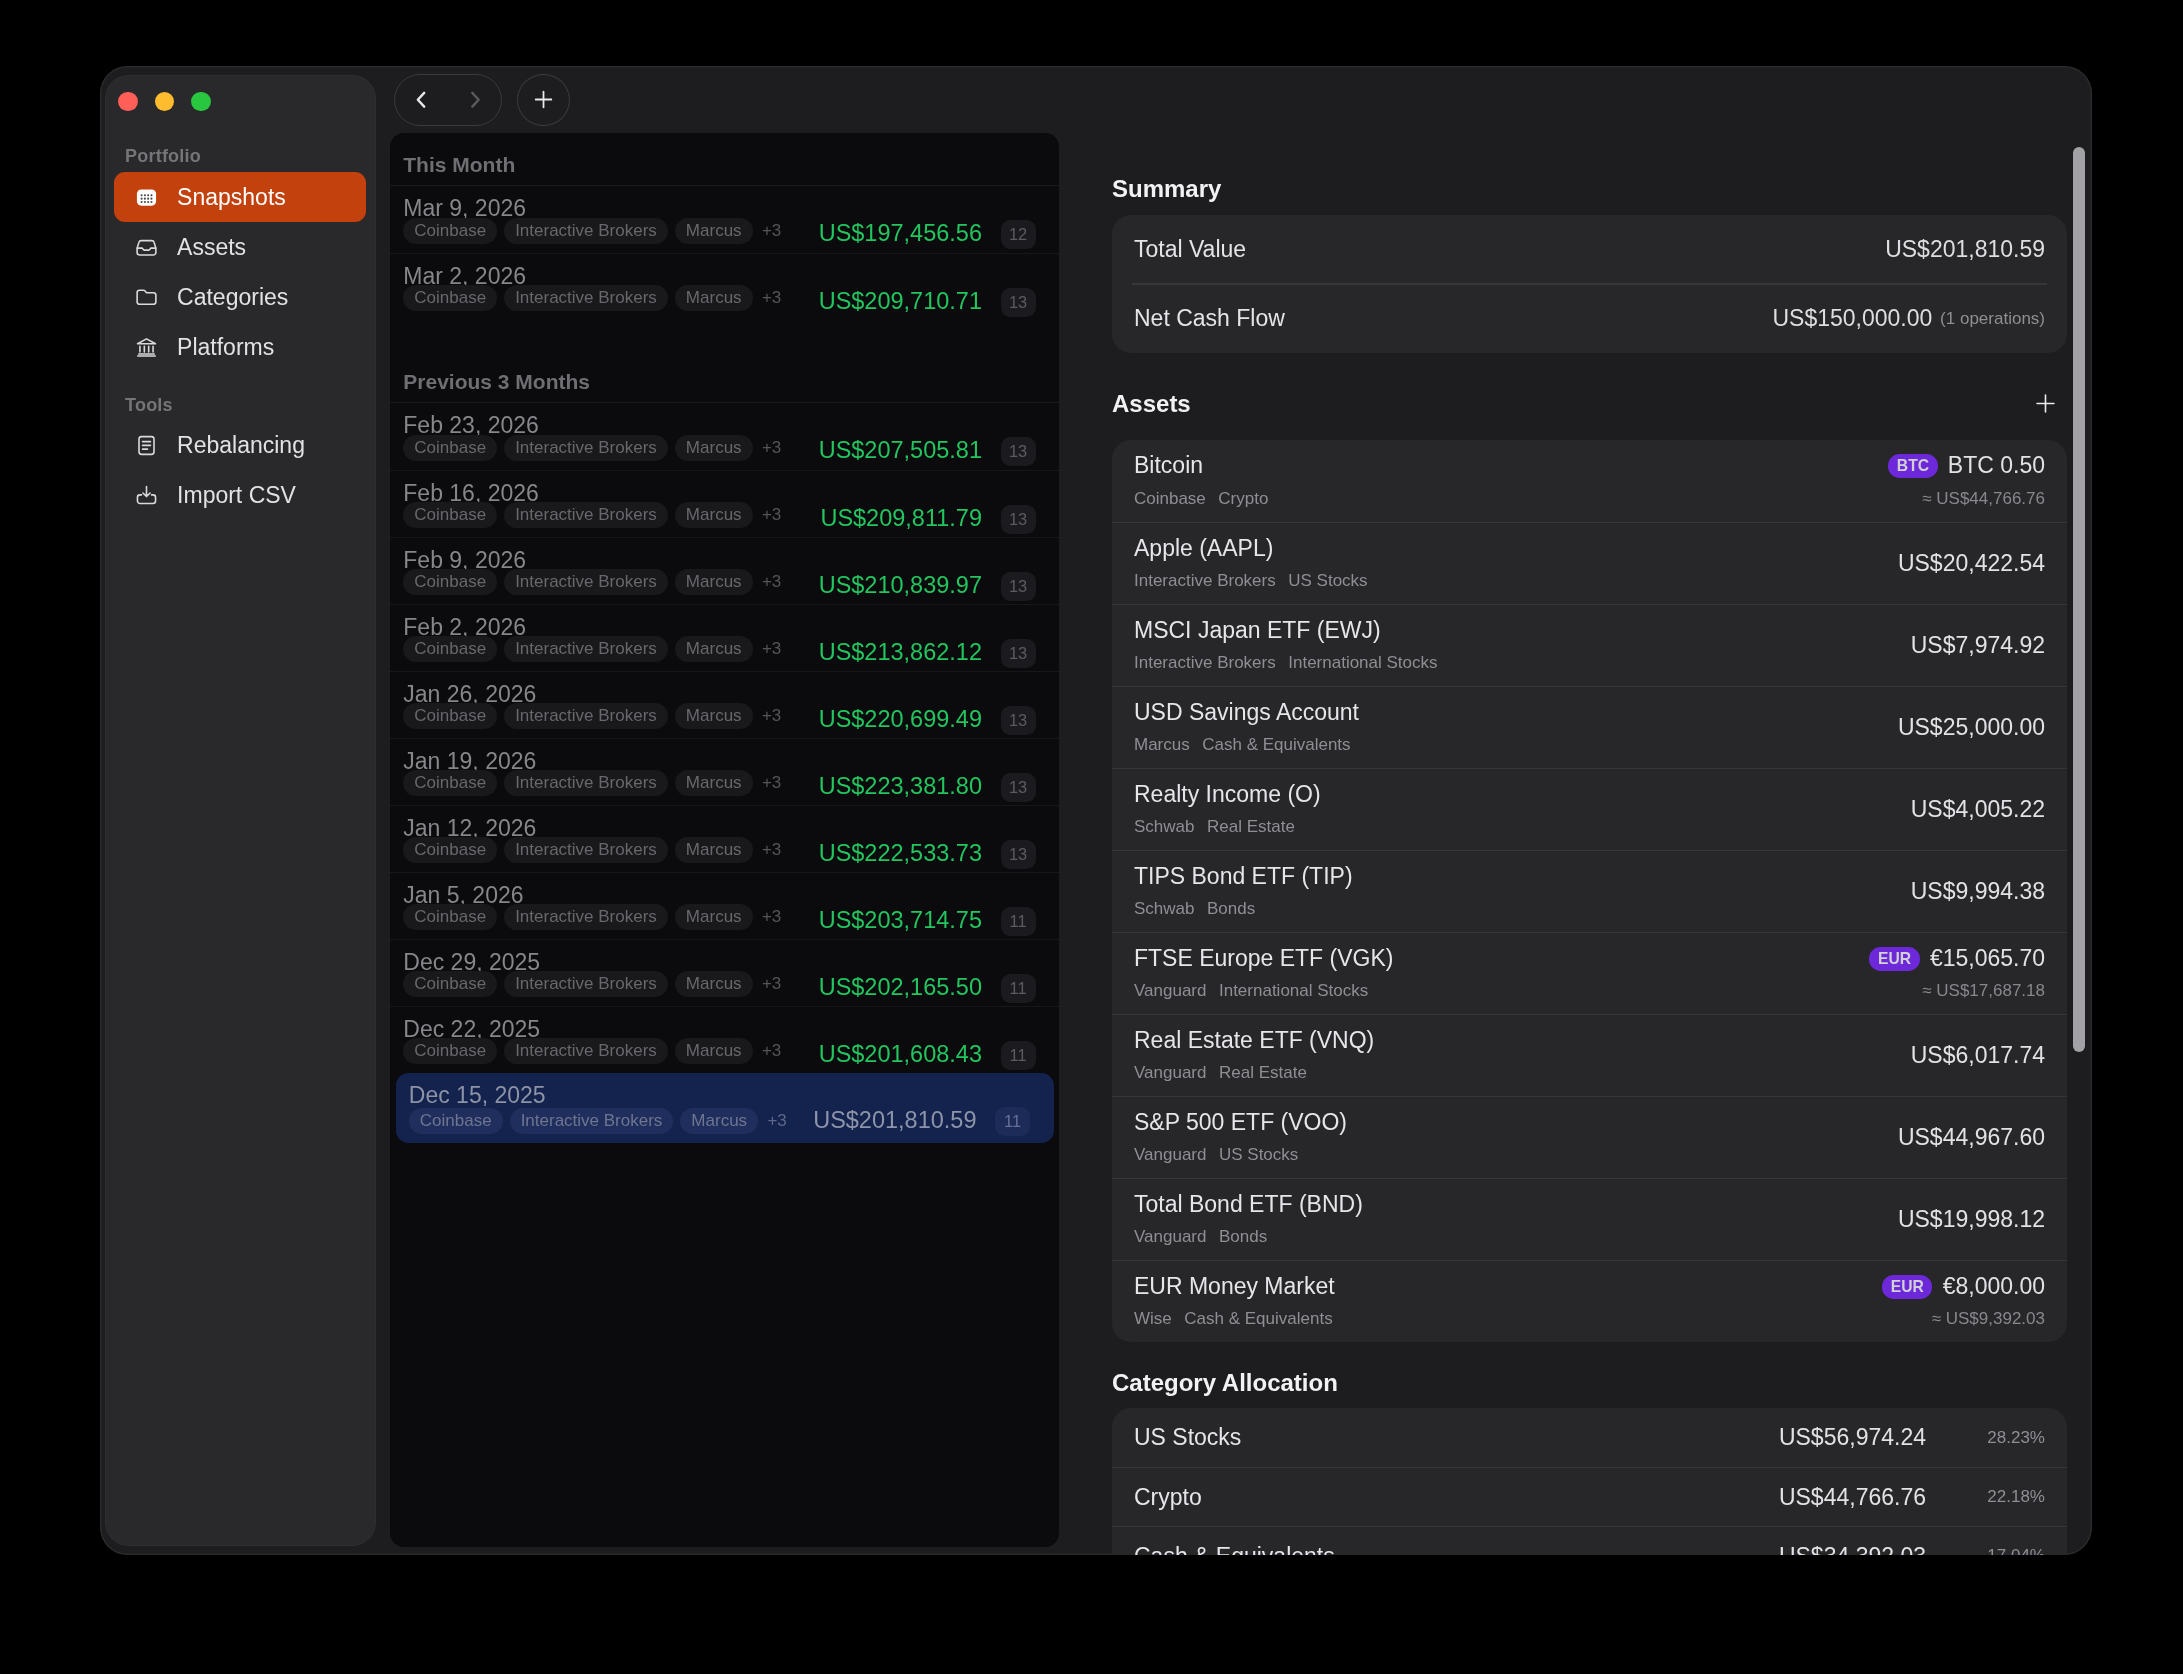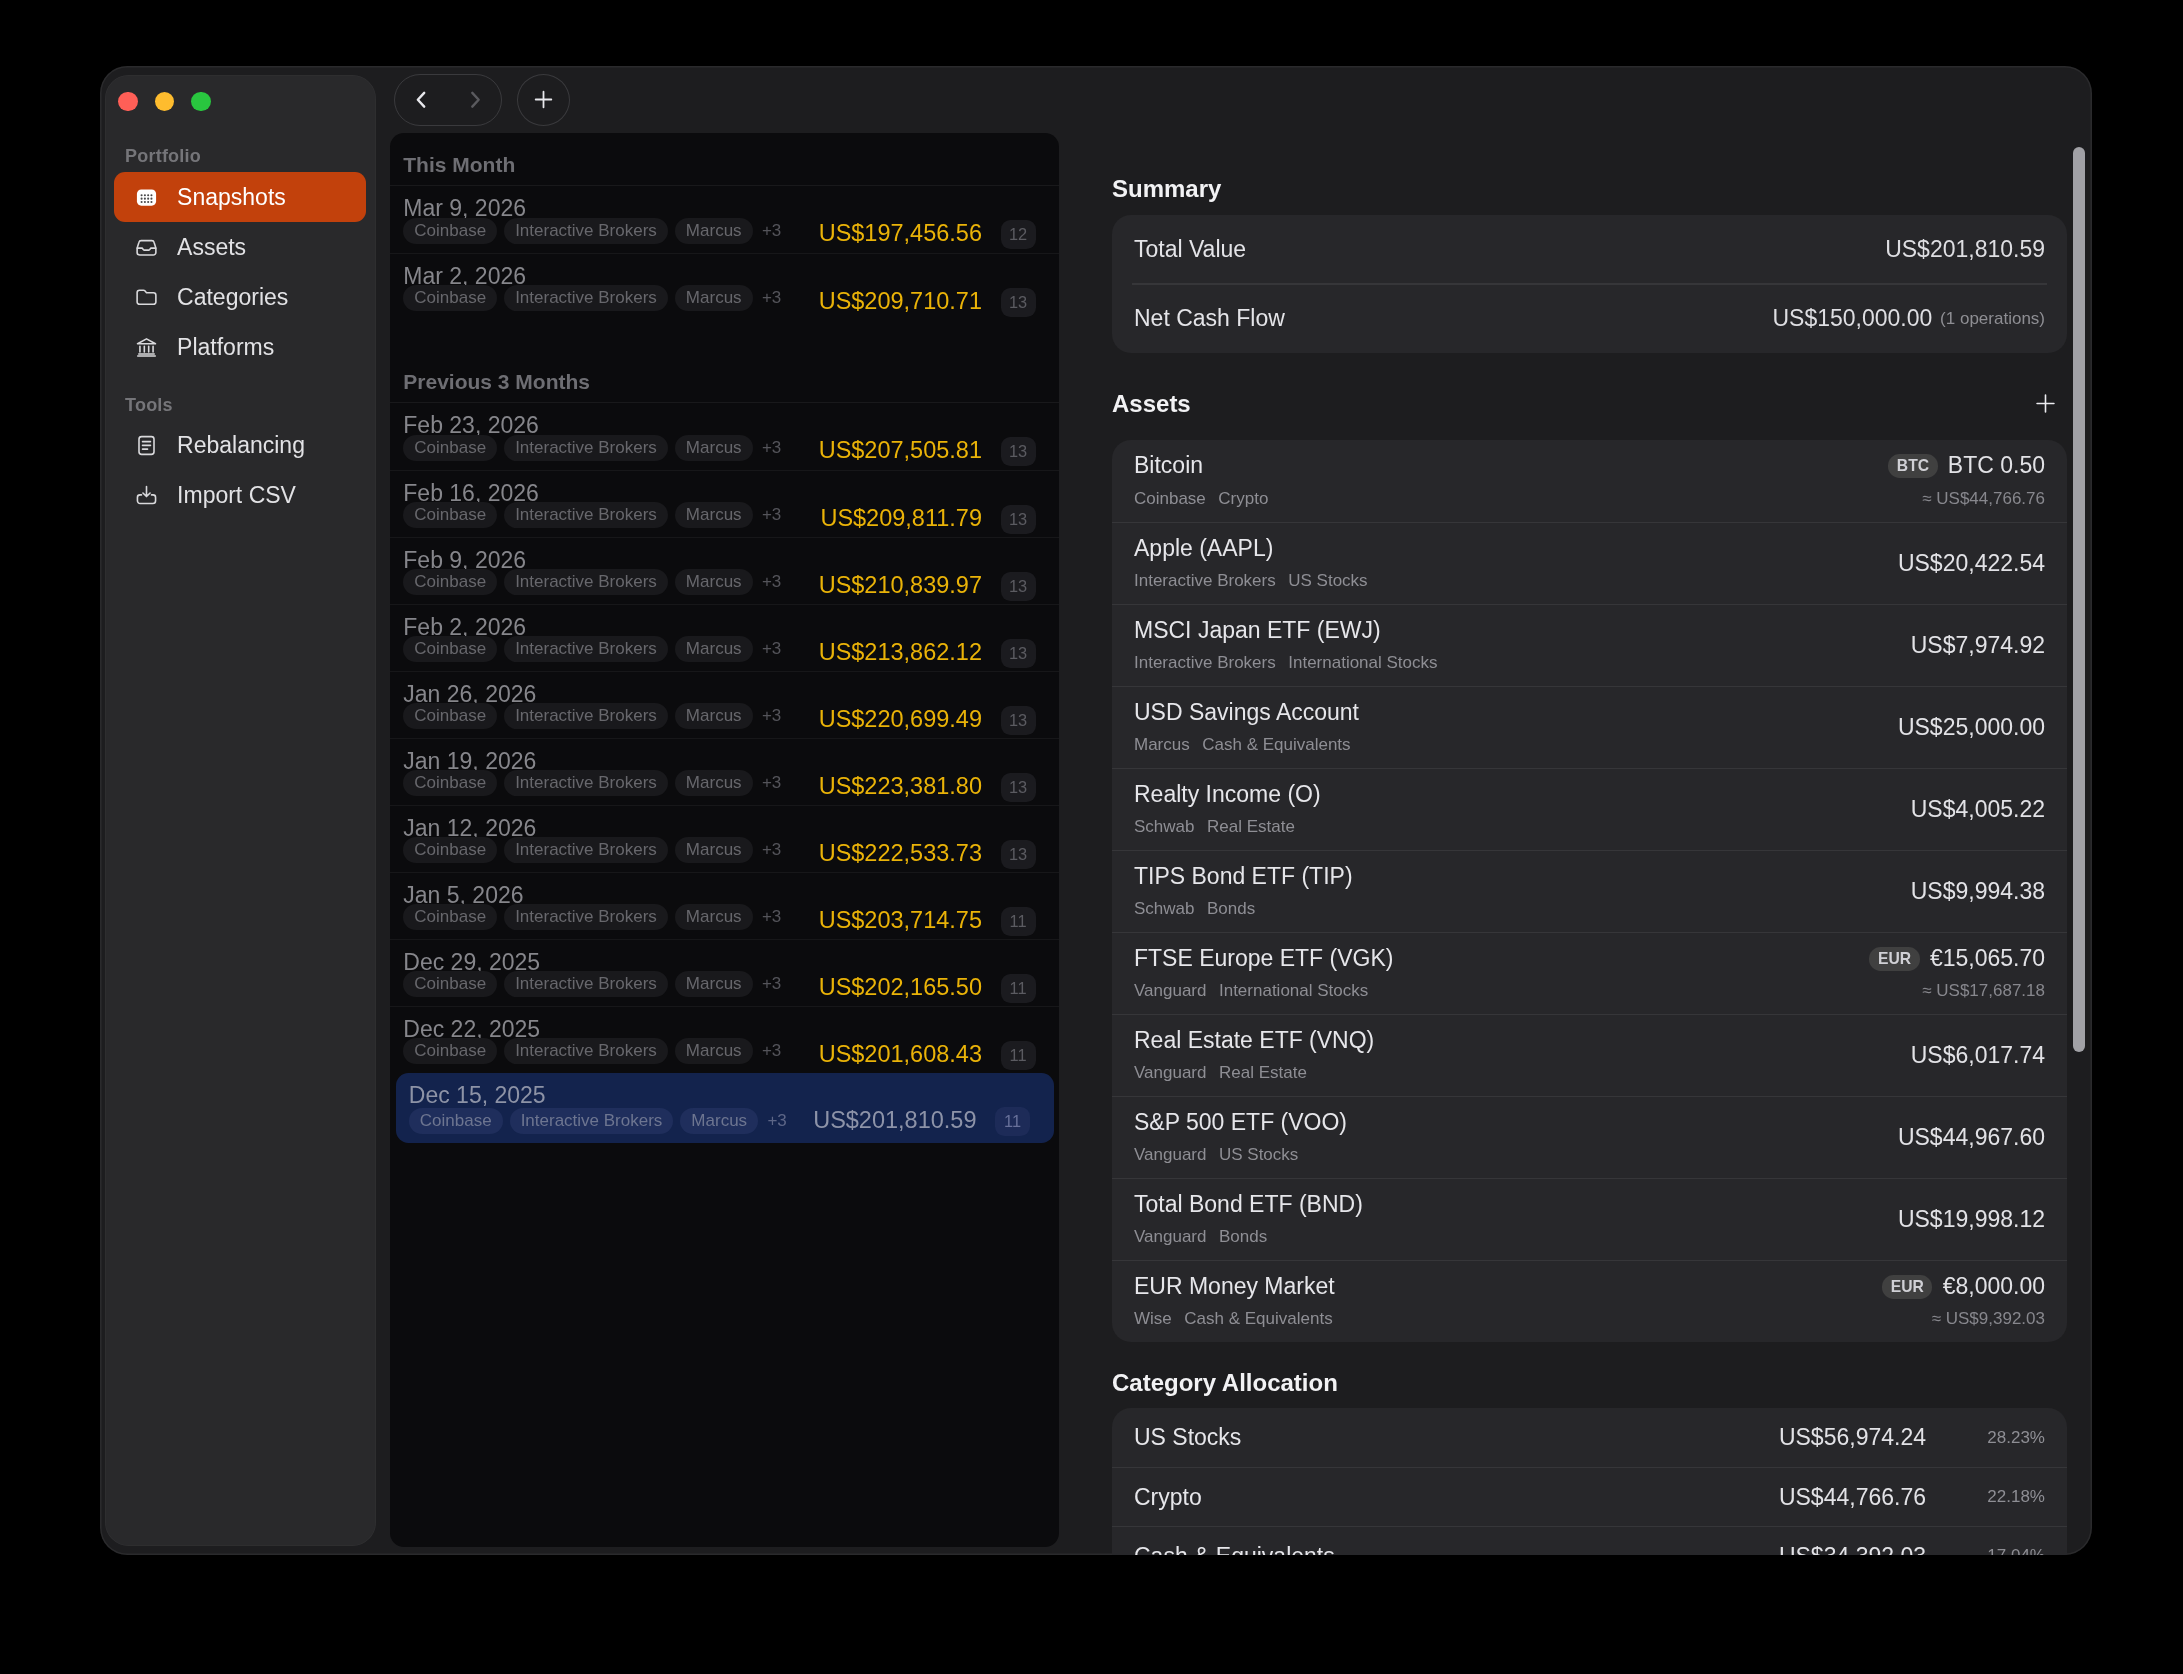--- a/index.html
+++ b/index.html
@@ -43,21 +43,21 @@
     border-bottom:1.6px solid rgba(255,255,255,0.06);}
   .list-section + .list-section .ls-head{padding-top:50px;}
   .row{position:relative;height:67px;}
   .row + .row{border-top:1.6px solid rgba(255,255,255,0.05);}
   .row.selected{height:70px;margin:0 5.5px;border-radius:12.5px;background:#13234d;border-top:none;}
   .row .date{position:absolute;left:13.3px;top:8.6px;font-size:23px;color:#86868b;}
   .row .chips{position:absolute;left:13.3px;bottom:9.4px;display:flex;align-items:center;gap:7px;}
   .chip{height:26px;line-height:26px;padding:0 11px;border-radius:13.3px;background:#19191c;
     font-size:17px;color:#67676c;white-space:nowrap;}
   .extra{font-size:17px;color:#54545a;margin-left:2.3px;}
-  .row .val{position:absolute;right:77px;top:34px;font-size:23.5px;color:#eab308;}
+  .row .val{position:absolute;right:77px;top:34px;font-size:23.5px;color:#22c55e;}
   .row .cnt{position:absolute;right:23.5px;top:34px;min-width:35px;padding:0 7px;height:29px;line-height:29px;
     border-radius:9.4px;background:#1b1b1f;color:#5b5b61;font-size:16.4px;text-align:center;}
   .row.selected .date{color:#8d93a6;}
   .row.selected .chip{background:#1f2e5c;color:#6d7590;}
   .row.selected .extra{color:#5d6687;}
   .row.selected .val{color:#8d93a8;}
   .row.selected .cnt{background:#1d2b58;color:#68719a;}
 
   
   .detail{position:absolute;left:1012px;top:4px;width:955px;}
@@ -75,21 +75,21 @@
   .hdr-add{width:34px;height:34px;display:flex;align-items:center;justify-content:center;color:#ececf0;margin-right:4.7px;}
   .hdr-add svg{width:27px;height:27px;}
   #card-assets{margin-top:19px;}
   .a-row{position:relative;height:82px;}
   .a-row + .a-row{border-top:1.6px solid rgba(255,255,255,0.07);}
   .a-name{position:absolute;left:22px;top:11.7px;font-size:23px;color:#e6e6ea;}
   .a-subs{position:absolute;left:22px;bottom:12.5px;display:flex;gap:12.5px;font-size:17px;color:#8e8e94;}
   .a-val-c{position:absolute;right:22px;top:50%;transform:translateY(-50%);font-size:23px;color:#e2e2e6;}
   .a-top{position:absolute;right:22px;top:12.5px;display:flex;align-items:center;gap:10.2px;}
   .a-top .a-val{font-size:23px;color:#e2e2e6;}
-  .a-badge{height:24px;line-height:24px;padding:0 8.6px;border-radius:11.7px;background:#404040;
+  .a-badge{height:24px;line-height:24px;padding:0 8.6px;border-radius:11.7px;background:#6d28d9;
     color:#d0d0d5;font-size:15.7px;font-weight:700;}
   .a-approx{position:absolute;right:22px;bottom:13.3px;font-size:17px;color:#87878d;}
   #t-cat{margin-top:27px;}
   #card-cat{margin-top:12.5px;}
   .c-row{position:relative;height:59px;display:flex;align-items:center;padding:0 22px;}
   .c-row + .c-row{border-top:1.6px solid rgba(255,255,255,0.07);}
   .c-lbl{flex:1;font-size:23px;color:#e6e6ea;}
   .c-val{font-size:23px;color:#e2e2e6;margin-right:27px;}
   .c-pct{width:92px;text-align:right;font-size:17px;color:#8e8e94;}
 

